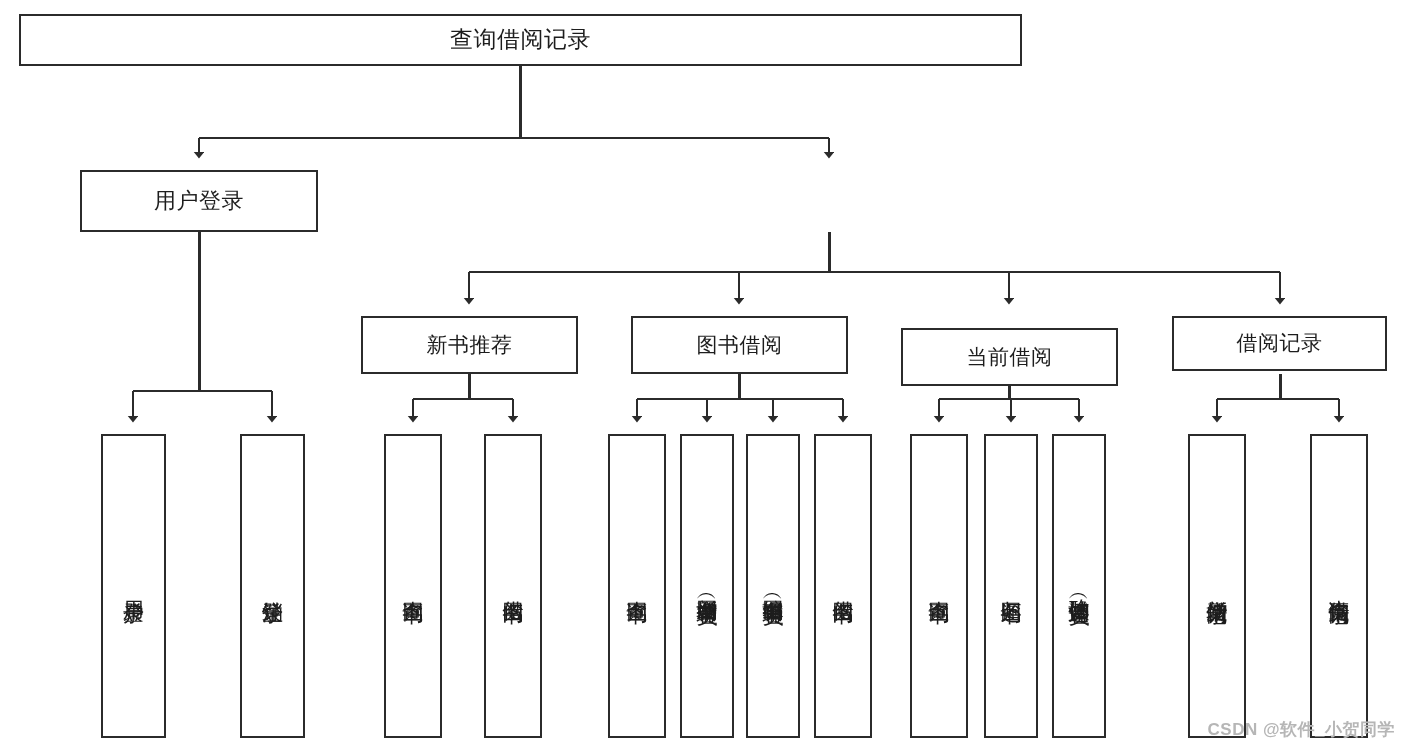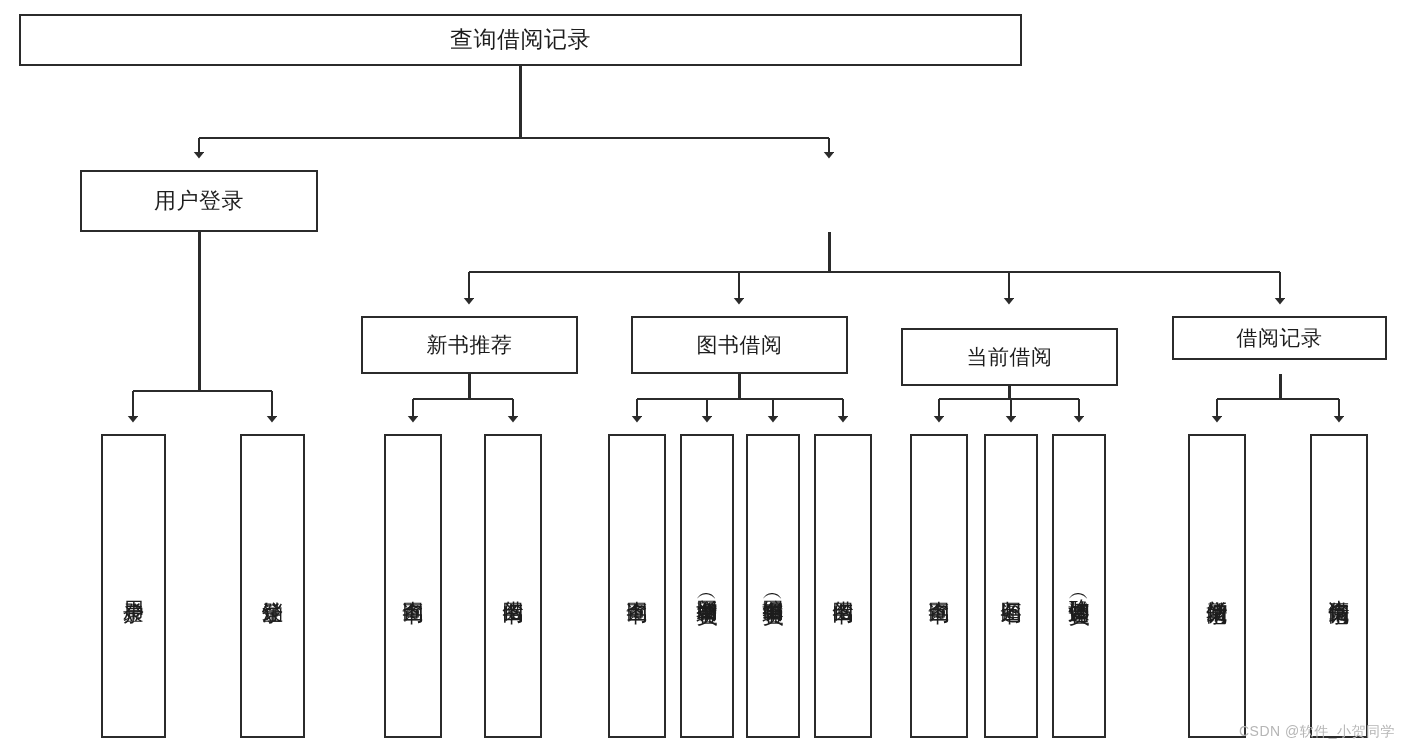--- a/index.html
+++ b/index.html
@@ -61,25 +61,26 @@
     text-orientation: upright;
     font-size: 21px;
     line-height: 1.24;
     letter-spacing: 1px;
     white-space: nowrap;
   }
   #watermark {
     position: absolute;
     right: 10px;
     bottom: 6px;
-    font-size: 14px;
+    font-size: 17px;
     color: #b6b6b6;
     letter-spacing: 0.5px;
     white-space: nowrap;
     user-select: none;
+    font-weight: bold;
   }
 </style>
 </head>
 <body>
 
 <div id="diagram-root" style="background: rgb(255, 255, 255);">
 
   <svg id="connector-layer" viewBox="0 0 1405 747" width="1405" height="747" aria-hidden="true">
     <defs>
       <marker id="arrowhead" markerWidth="9" markerHeight="11" refX="3.2" refY="5.4" orient="auto" markerUnits="userSpaceOnUse">
@@ -141,21 +142,21 @@
 
   <div class="node node-l3" style="left: 361px; top: 316px; width: 217px; height: 58px; border-color: rgb(43, 43, 43); background: rgb(255, 255, 255);">
     <span class="node-label" style="color: rgb(29, 29, 29);">新书推荐</span>
   </div>
   <div class="node node-l3" style="left: 631px; top: 316px; width: 217px; height: 58px; border-color: rgb(43, 43, 43); background: rgb(255, 255, 255);">
     <span class="node-label" style="color: rgb(29, 29, 29);">图书借阅</span>
   </div>
   <div class="node node-l3" style="left: 901px; top: 328px; width: 217px; height: 58px; border-color: rgb(43, 43, 43); background: rgb(255, 255, 255);">
     <span class="node-label" style="color: rgb(29, 29, 29);">当前借阅</span>
   </div>
-  <div class="node node-l3" style="left: 1172px; top: 316px; width: 215px; height: 44px; border-color: rgb(43, 43, 43); background: rgb(255, 255, 255);">
+  <div class="node node-l3" style="left: 1172px; top: 316px; width: 215px; height: 55px; border-color: rgb(43, 43, 43); background: rgb(255, 255, 255);">
     <span class="node-label" style="color: rgb(29, 29, 29);">借阅记录</span>
   </div>
 
   <div class="node node-leaf" style="left: 101px; top: 434px; width: 65px; height: 304px; border-color: rgb(43, 43, 43); background: rgb(255, 255, 255);">
     <span class="node-label" style="color: rgb(29, 29, 29);">用户登录</span>
   </div>
   <div class="node node-leaf" style="left: 240px; top: 434px; width: 65px; height: 304px; border-color: rgb(43, 43, 43); background: rgb(255, 255, 255);">
     <span class="node-label" style="color: rgb(29, 29, 29);">注销登录</span>
   </div>
   <div class="node node-leaf" style="left: 384px; top: 434px; width: 58px; height: 304px; border-color: rgb(43, 43, 43); background: rgb(255, 255, 255);">

